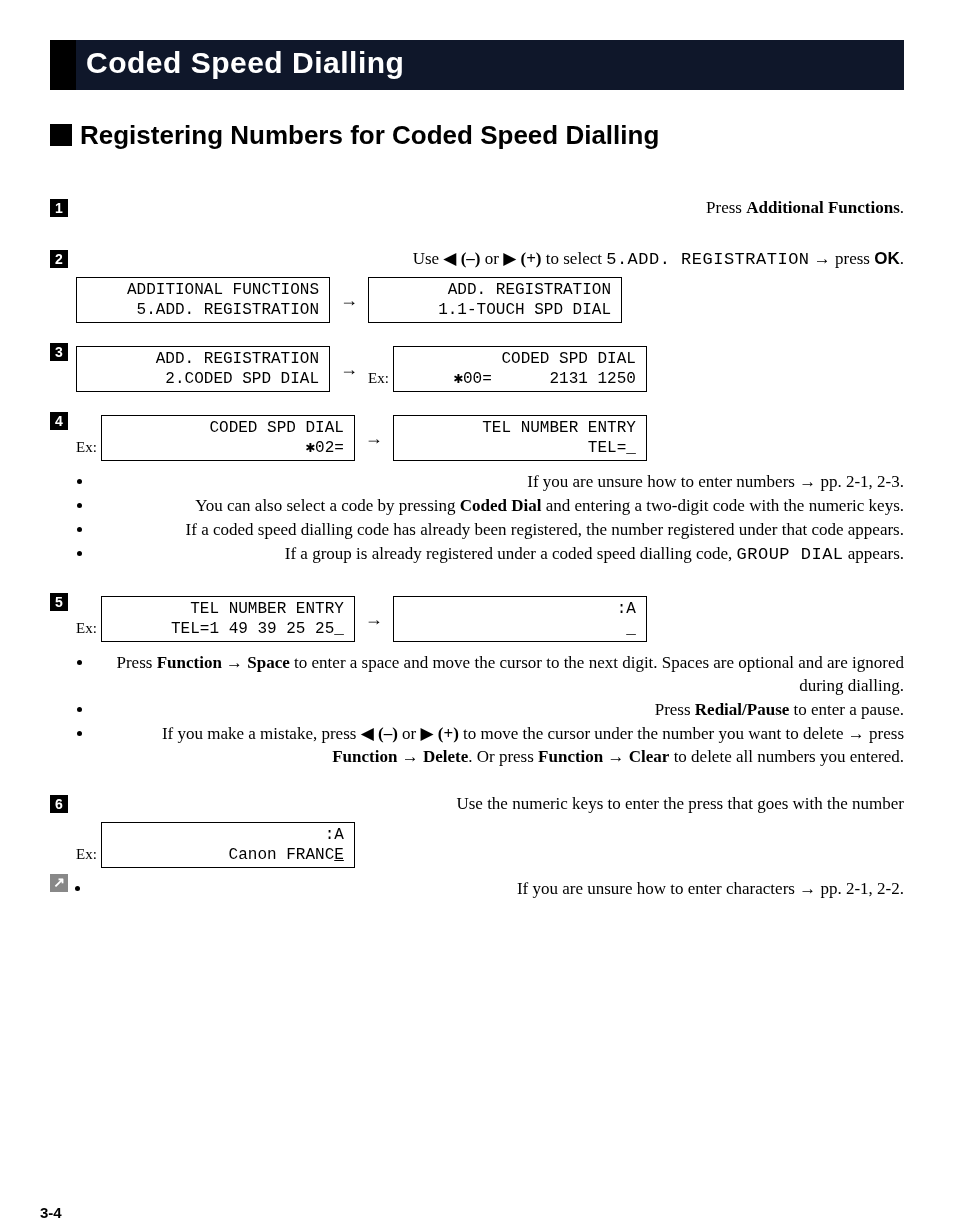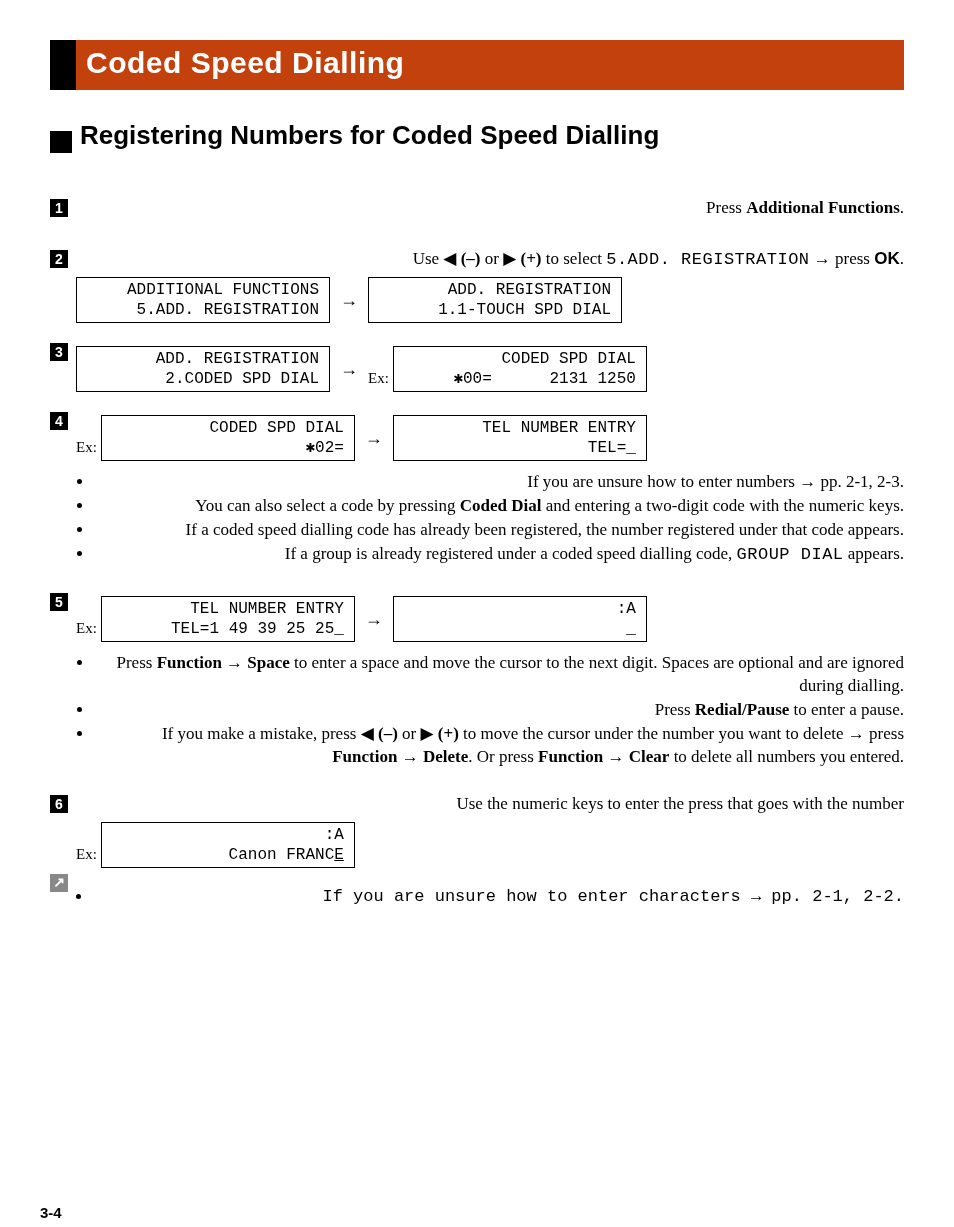--- a/index.html
+++ b/index.html
@@ -17,31 +17,31 @@
     display: flex;
     align-items: stretch;
     margin-bottom: 28px;
   }
   .title-bar .sq {
     background: #000;
     width: 26px;
   }
   .title-bar .txt {
     flex: 1;
-    background: #c2410c;
+    background: #0f172a;
     color: #fff;
     font-family: Arial, Helvetica, sans-serif;
     font-weight: 900;
     font-size: 30px;
     padding: 3px 10px 6px 10px;
     letter-spacing: 0.5px;
   }
   .subheader {
     display: flex;
-    align-items: flex-end;
+    align-items: center;
     margin-bottom: 44px;
   }
   .subheader .sq {
     width: 22px;
     height: 22px;
     background: #000;
     margin-right: 8px;
   }
   .subheader .txt {
     font-family: Arial, Helvetica, sans-serif;
@@ -256,21 +256,21 @@
           <div class="lcd"><span>                  :A</span>
 <span>Canon FRANC</span><span class="underline">E</span></div>
         </div>
       </div>
     </div>
   </div>
 
   <div class="step">
     <div class="continue-arrow">↗</div>
     <div class="step-body">
-      <ul class="notes" style="margin-top:12px;font-family:Liberation Mono, monospace;">
+      <ul class="notes" style="margin-top:4px;">
         <li><span>If you are unsure how to enter characters → pp. 2-1, 2-2.</span></li>
       </ul>
     </div>
   </div>
 
 </div>
 
 <div class="page-footer">3-4</div>
 
 </body></html>

